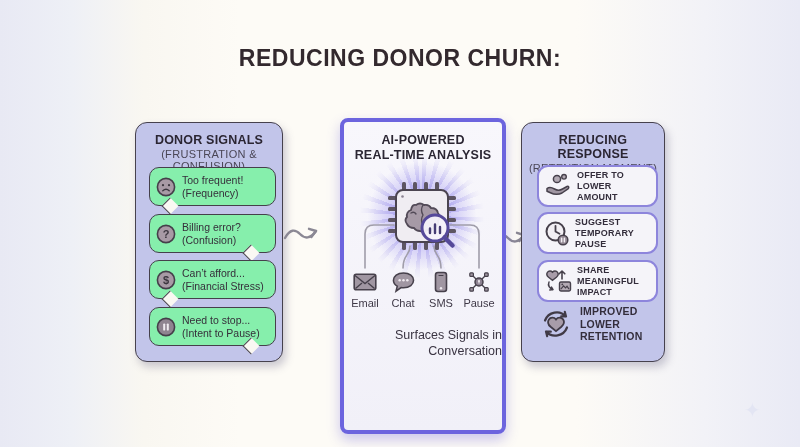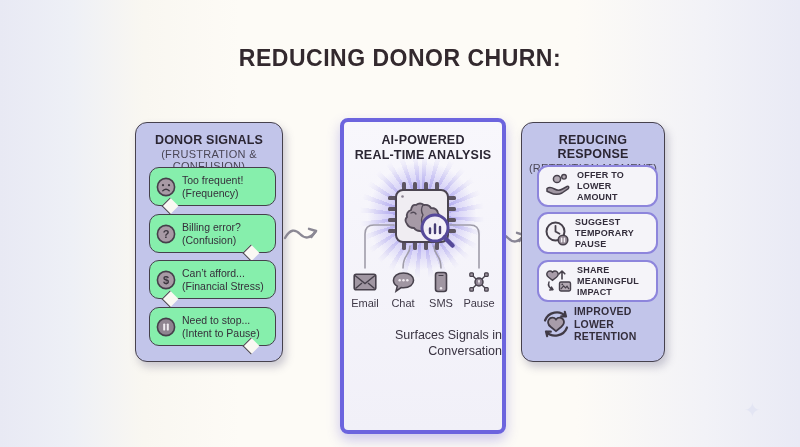--- a/index.html
+++ b/index.html
@@ -51,21 +51,21 @@
   .chicon{height:24px;display:flex;align-items:center;justify-content:center;}
   .chlabel{font-size:11px;color:#3f3947;}
   .caption{position:absolute;top:205px;left:0;width:100%;text-align:right;
     font-size:12.5px;line-height:16px;color:#3a3442;}
   
   .rcard{position:absolute;left:15px;width:112px;height:38px;background:#f5f4f9;
     border:2px solid var(--card-border);border-radius:11px;display:flex;align-items:center;
     padding-left:5px;gap:5px;box-sizing:content-box;}
   .rcard .ctxt,.outcome .ctxt{font-weight:700;font-size:9px;line-height:11px;
     letter-spacing:.2px;color:#332d3b;}
-  .outcome{position:absolute;left:16px;top:182px;display:flex;align-items:center;}
+  .outcome{position:absolute;left:16px;top:182px;display:flex;align-items:center;gap:6px;}
   .outcome .ctxt{font-size:10.5px;line-height:12.5px;}
   
   .squiggle{position:absolute;}
   #squiggle-left{left:283px;top:221px;}
   #squiggle-right{left:491px;top:225px;}
   .sparkle{position:absolute;left:744px;top:398px;font-size:20px;color:#e3e5f3;}
   svg text{font-family:"Liberation Sans","DejaVu Sans",sans-serif;}
 </style>
 </head>
 <body>

